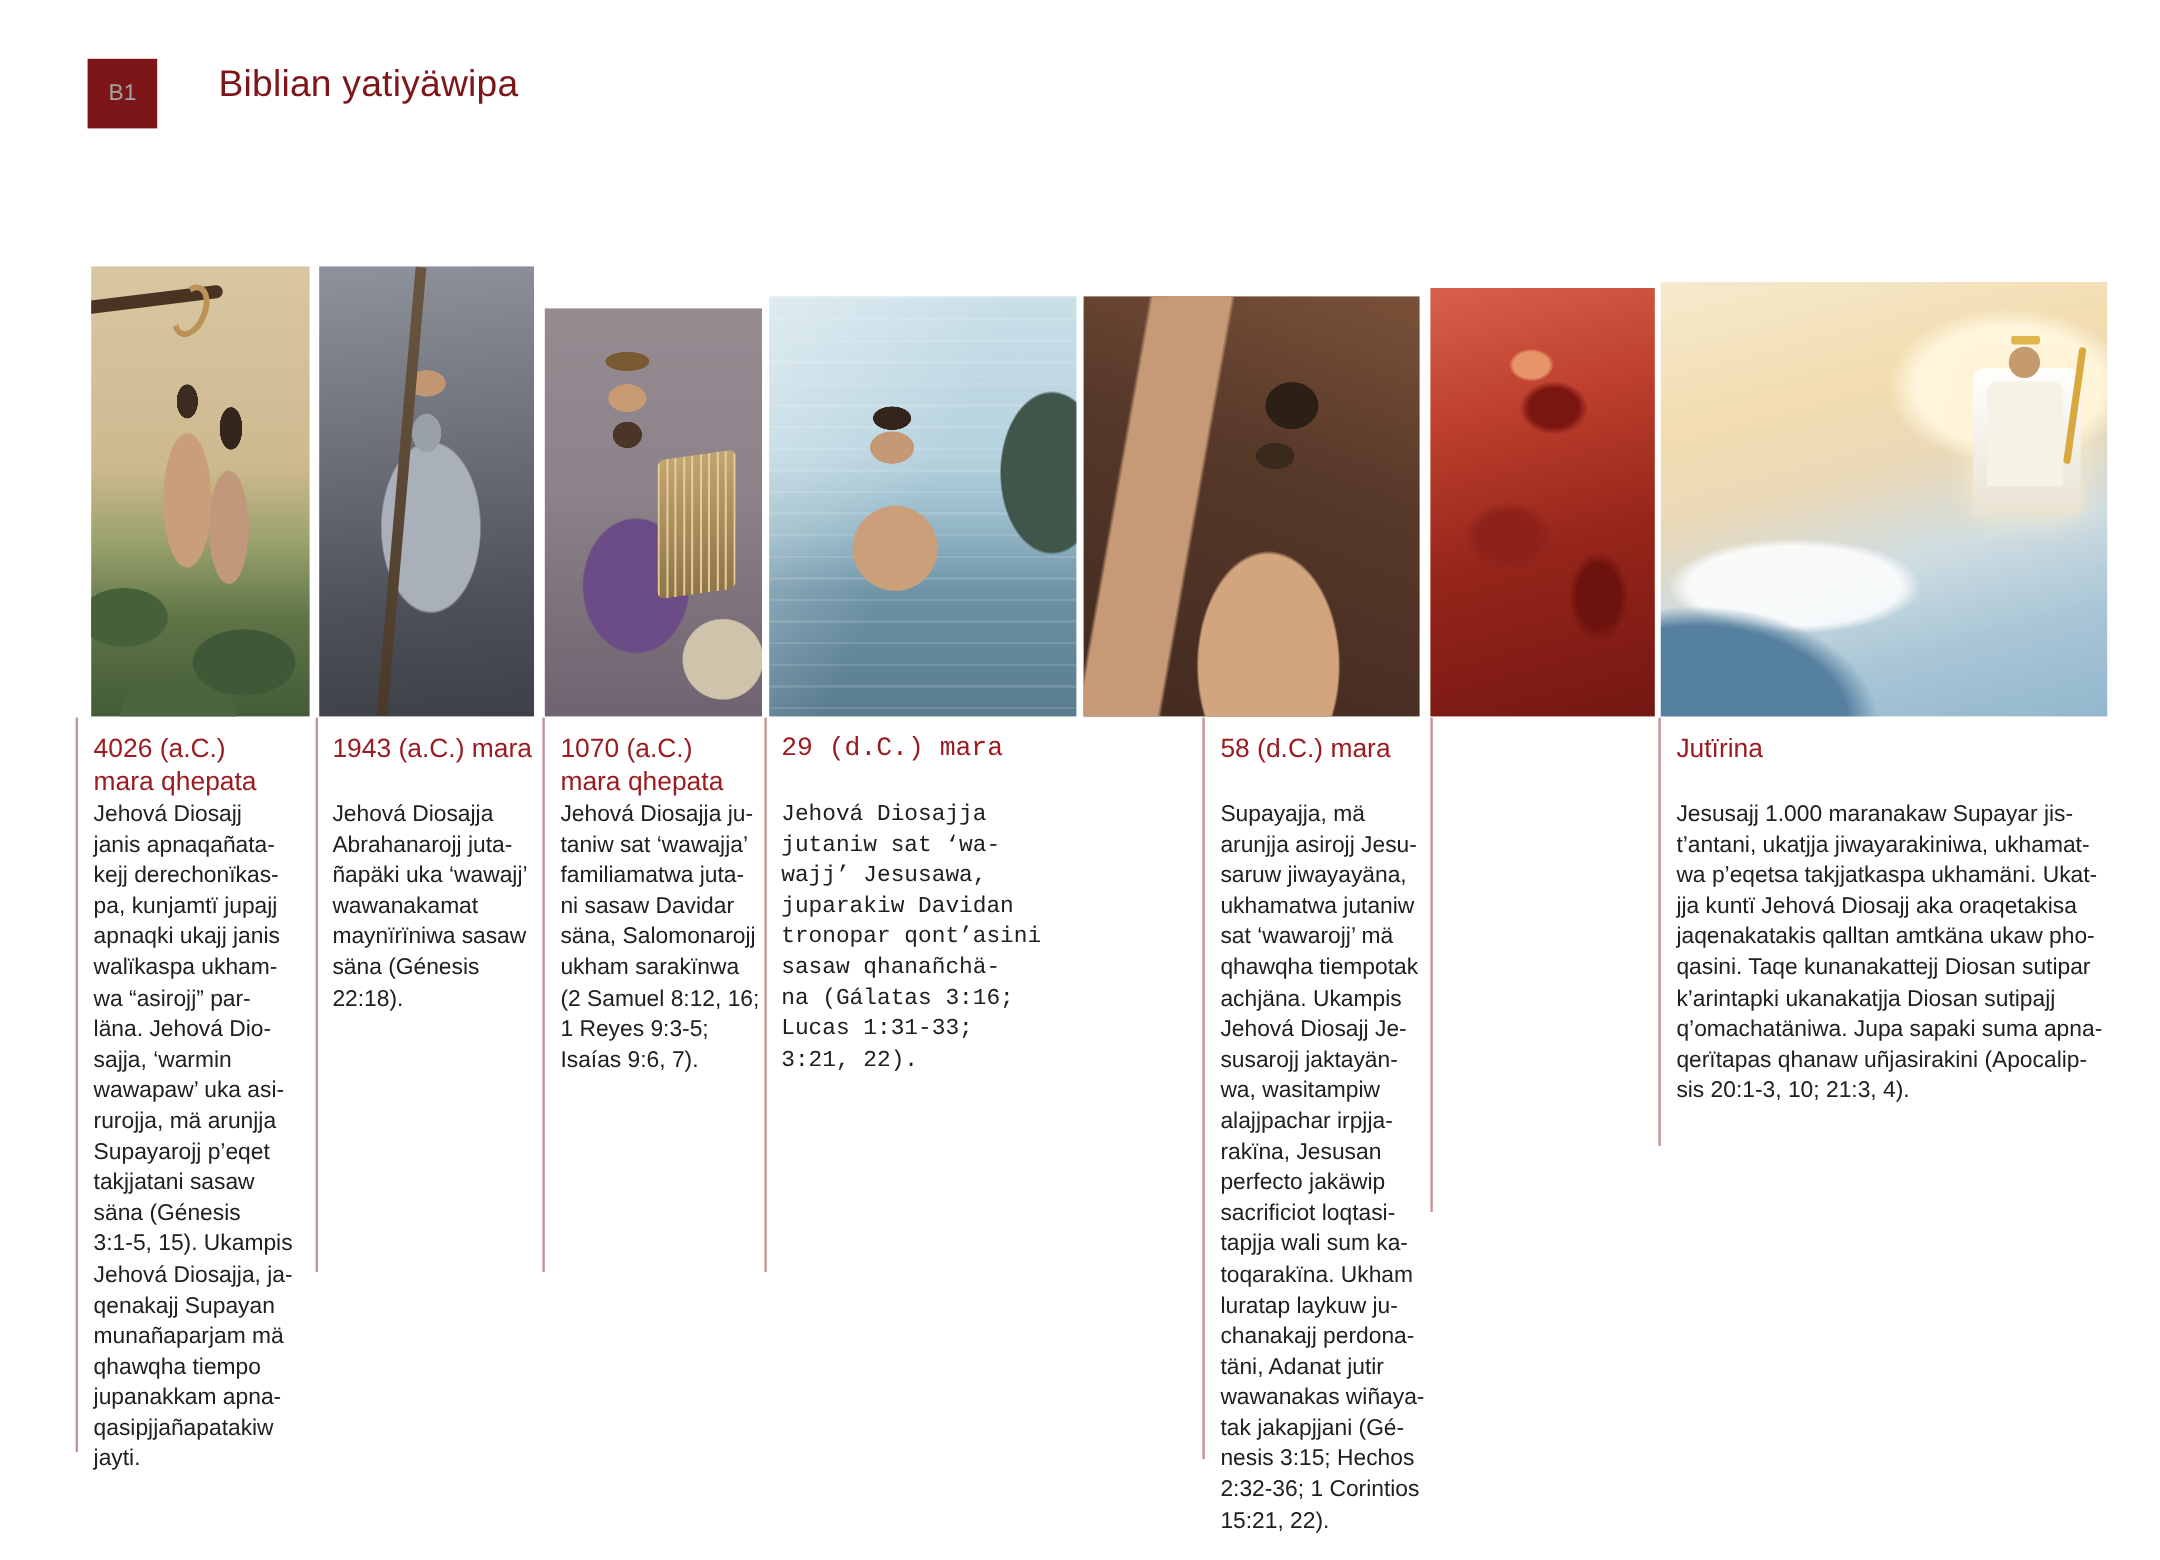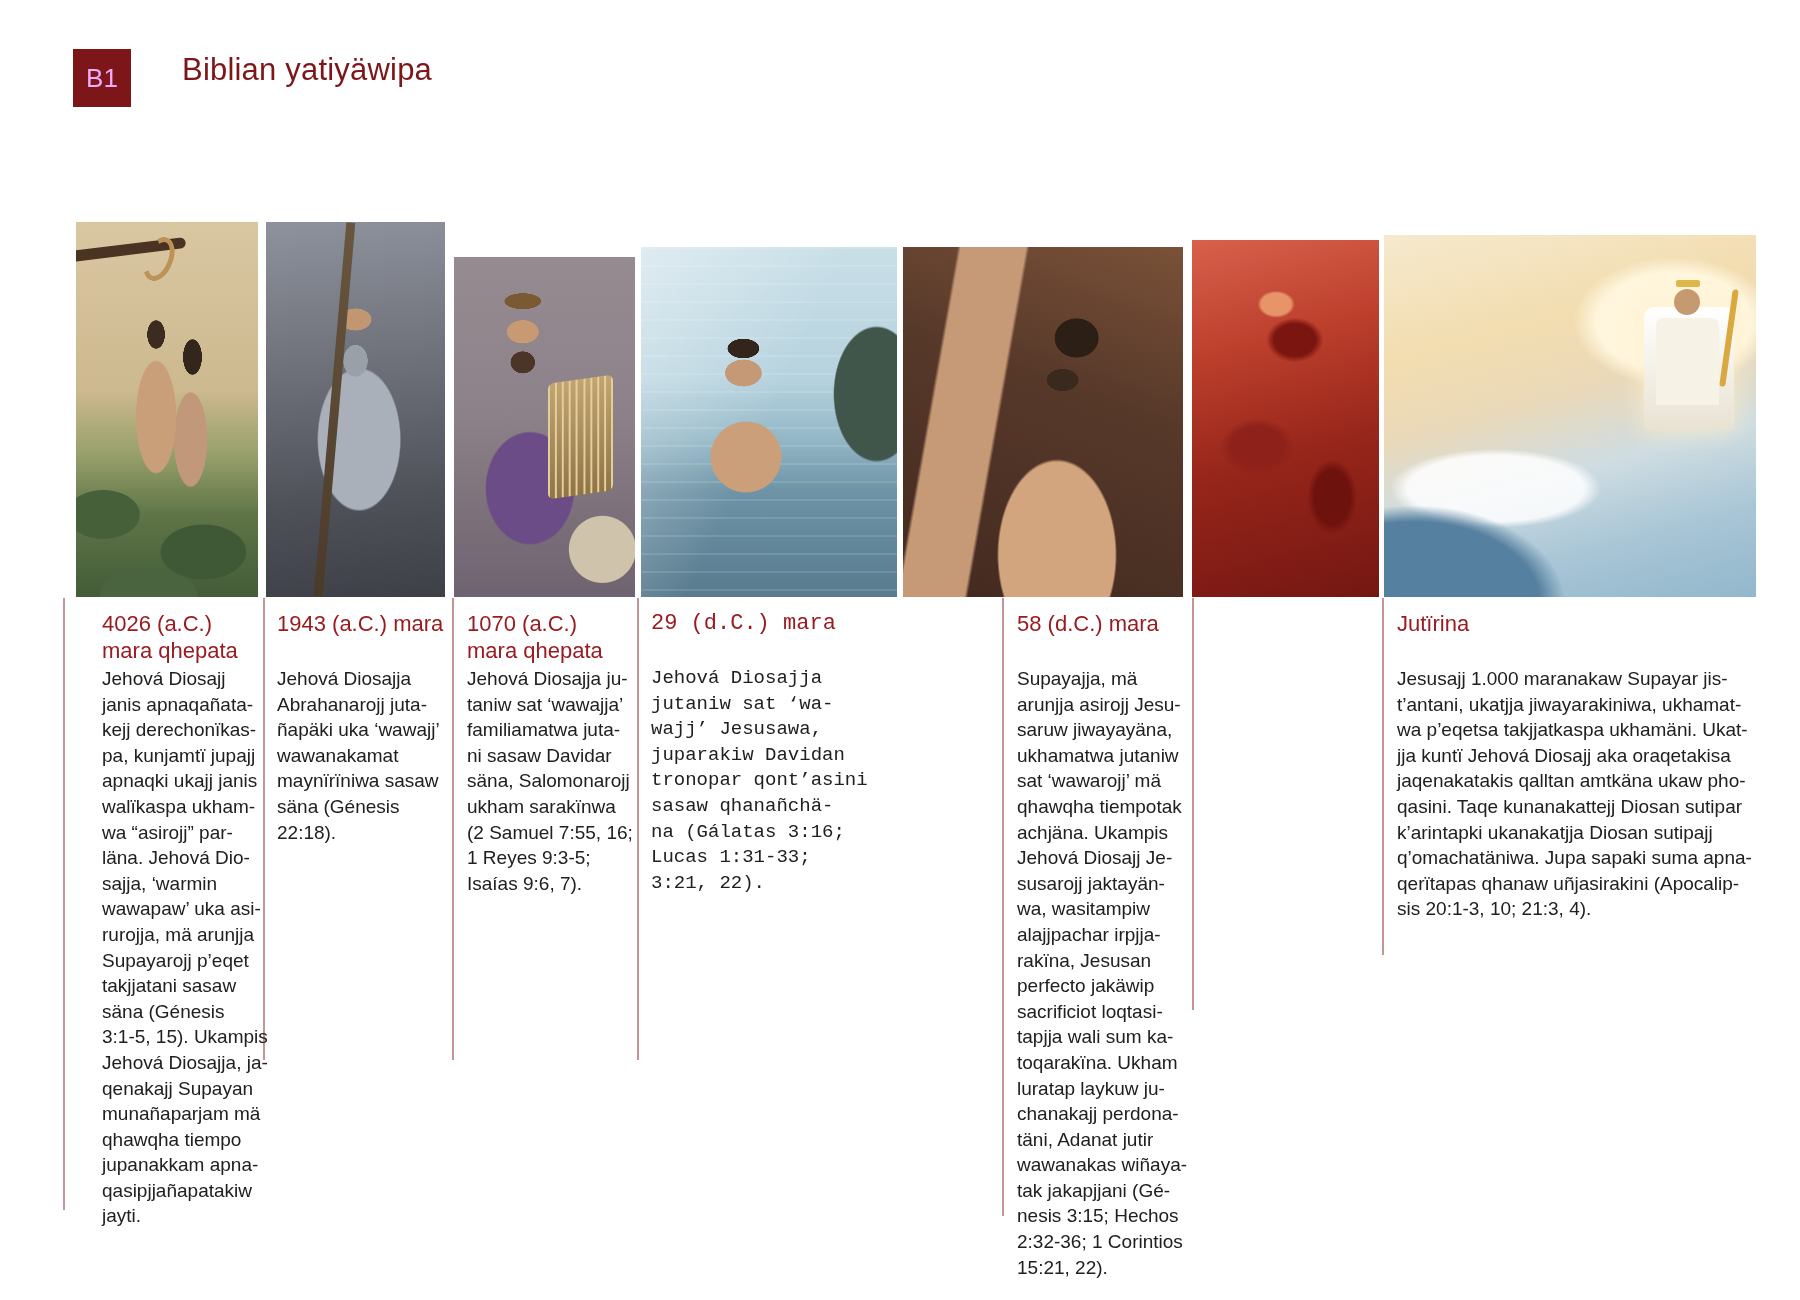--- a/index.html
+++ b/index.html
@@ -3,21 +3,21 @@
 <meta charset="utf-8">
 <style>
   html,body{margin:0;padding:0;background:#ffffff;}
   .page{
     position:relative;width:1800px;height:1300px;background:#ffffff;overflow:hidden;
     font-family:"Liberation Sans",sans-serif;
   }
   
   .badge{
     position:absolute;left:73px;top:49px;width:58px;height:58px;
-    background:#7d1619;color:#f0abfc;font-size:26px;
+    background:#7d1619;color:#a3a3a3;font-size:19px;
     display:flex;align-items:center;justify-content:center;
   }
   .title{
     position:absolute;left:182px;top:52px;margin:0;
     font-size:31px;font-weight:400;color:#7d1619;letter-spacing:.2px;
   }
   .intro{
     position:absolute;left:167px;top:116px;margin:0;
     font-size:17.5px;line-height:24.5px;color:#8f1f27;white-space:pre;
   }
@@ -25,21 +25,21 @@
   .rule{position:absolute;top:598px;width:2px;background:rgba(125,21,25,.45);}
   .r1{left:63px;height:612px;}
   .r2{left:263px;height:462px;}
   .r3{left:452px;height:462px;}
   .r4{left:637px;height:462px;}
   .r5{left:1002px;height:618px;}
   .r6{left:1192px;height:412px;}
   .r7{left:1382px;height:357px;}
   
   .tcol{position:absolute;top:610px;}
-  .c1{left:78px;margin-left:24px;}  .c2{left:277px;} .c3{left:467px;} .c4{left:651px;font-family:Liberation Mono, monospace;}
+  .c1{left:78px;}  .c2{left:277px;} .c3{left:467px;} .c4{left:651px;font-family:Liberation Mono, monospace;}
   .c5{left:1017px;}.c6{left:1207px;}.c7{left:1397px;}
   .chead{height:56px;font-size:22px;line-height:27px;color:#9a1b20;white-space:pre;}
   .cbody{font-size:19px;line-height:25.6px;color:#202020;white-space:pre;}
   
   .illus{position:absolute;overflow:hidden;}
   .i1{left:76px;top:222px;width:182px;height:375px;
     background:
       radial-gradient(34px 95px at 44% 52%, #c99f79 0 58%, transparent 60%),
       radial-gradient(15px 24px at 44% 30%, #3c2b20 0 58%, transparent 60%),
       radial-gradient(28px 80px at 63% 58%, #c2987a 0 58%, transparent 60%),
@@ -184,21 +184,21 @@
   </div>
   <div class="tcol c3">
     <div class="chead">1070 (a.C.)
 mara qhepata</div>
     <div class="cbody">Jehová Diosajja ju-
 taniw sat ‘wawajja’
 familiamatwa juta-
 ni sasaw Davidar
 säna, Salomonarojj
 ukham sarakïnwa
-(2 Samuel 7:55, 16;
+(2 Samuel 8:12, 16;
 1 Reyes 9:3-5;
 Isaías 9:6, 7).</div>
   </div>
   <div class="tcol c4">
     <div class="chead">29 (d.C.) mara</div>
     <div class="cbody">Jehová Diosajja
 jutaniw sat ‘wa-
 wajj’ Jesusawa,
 juparakiw Davidan
 tronopar qont’asini

